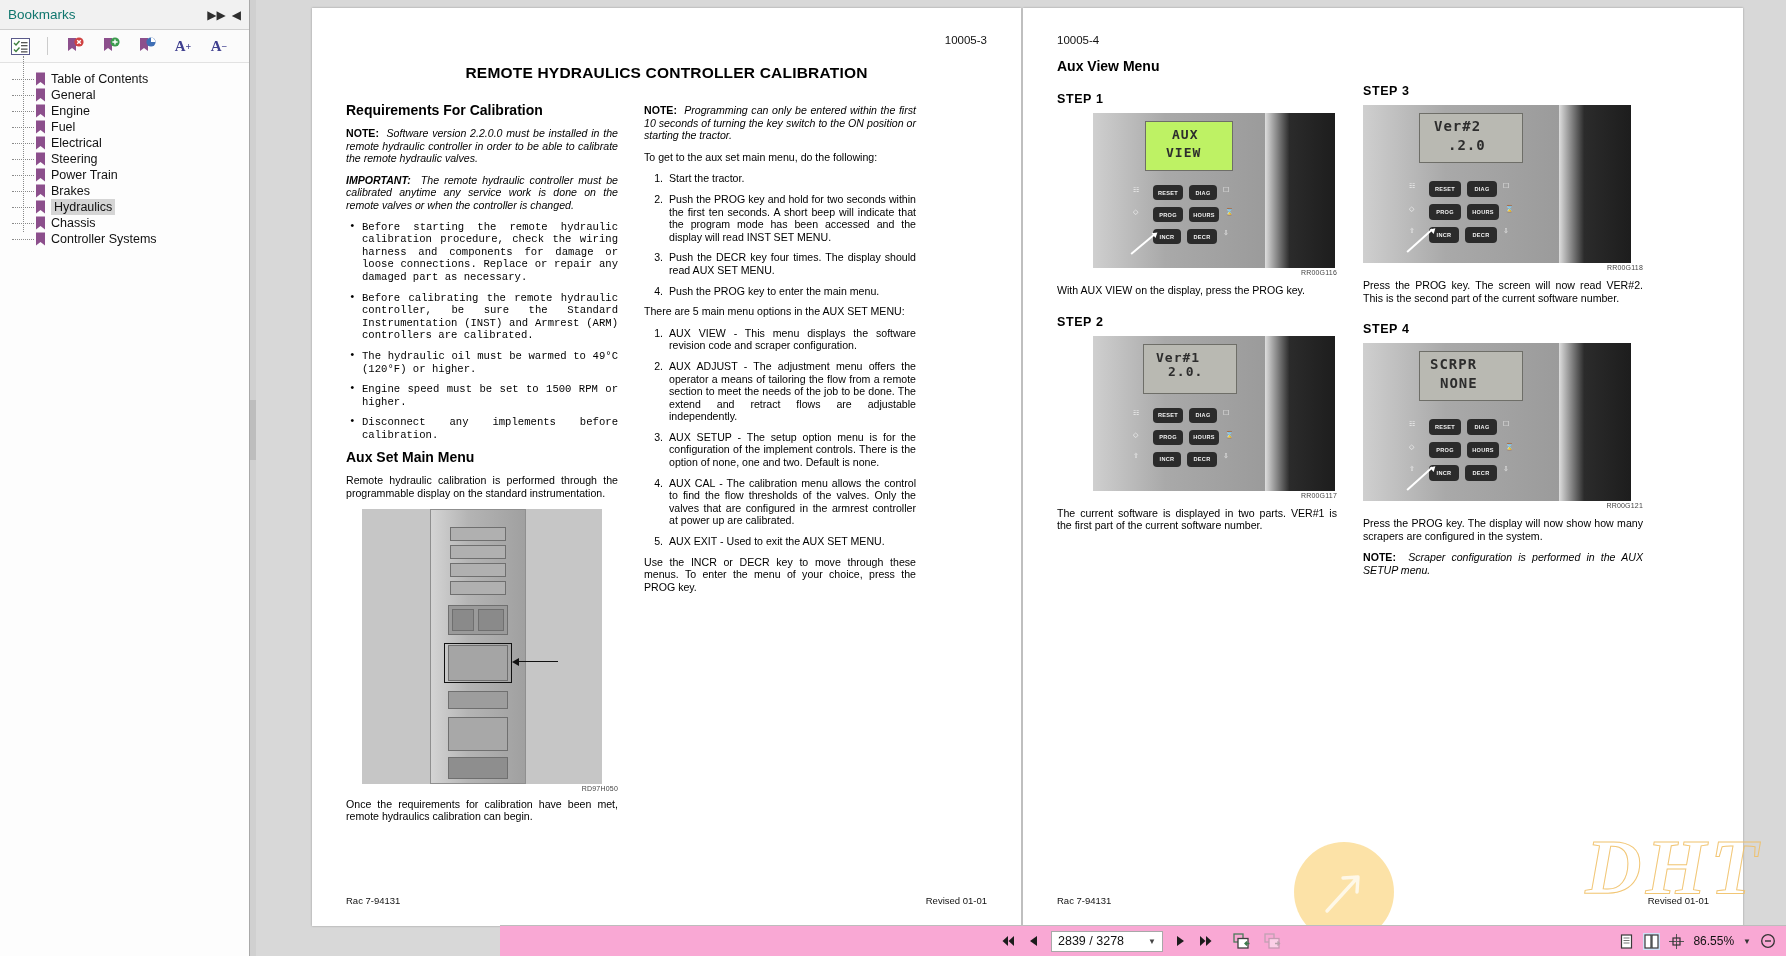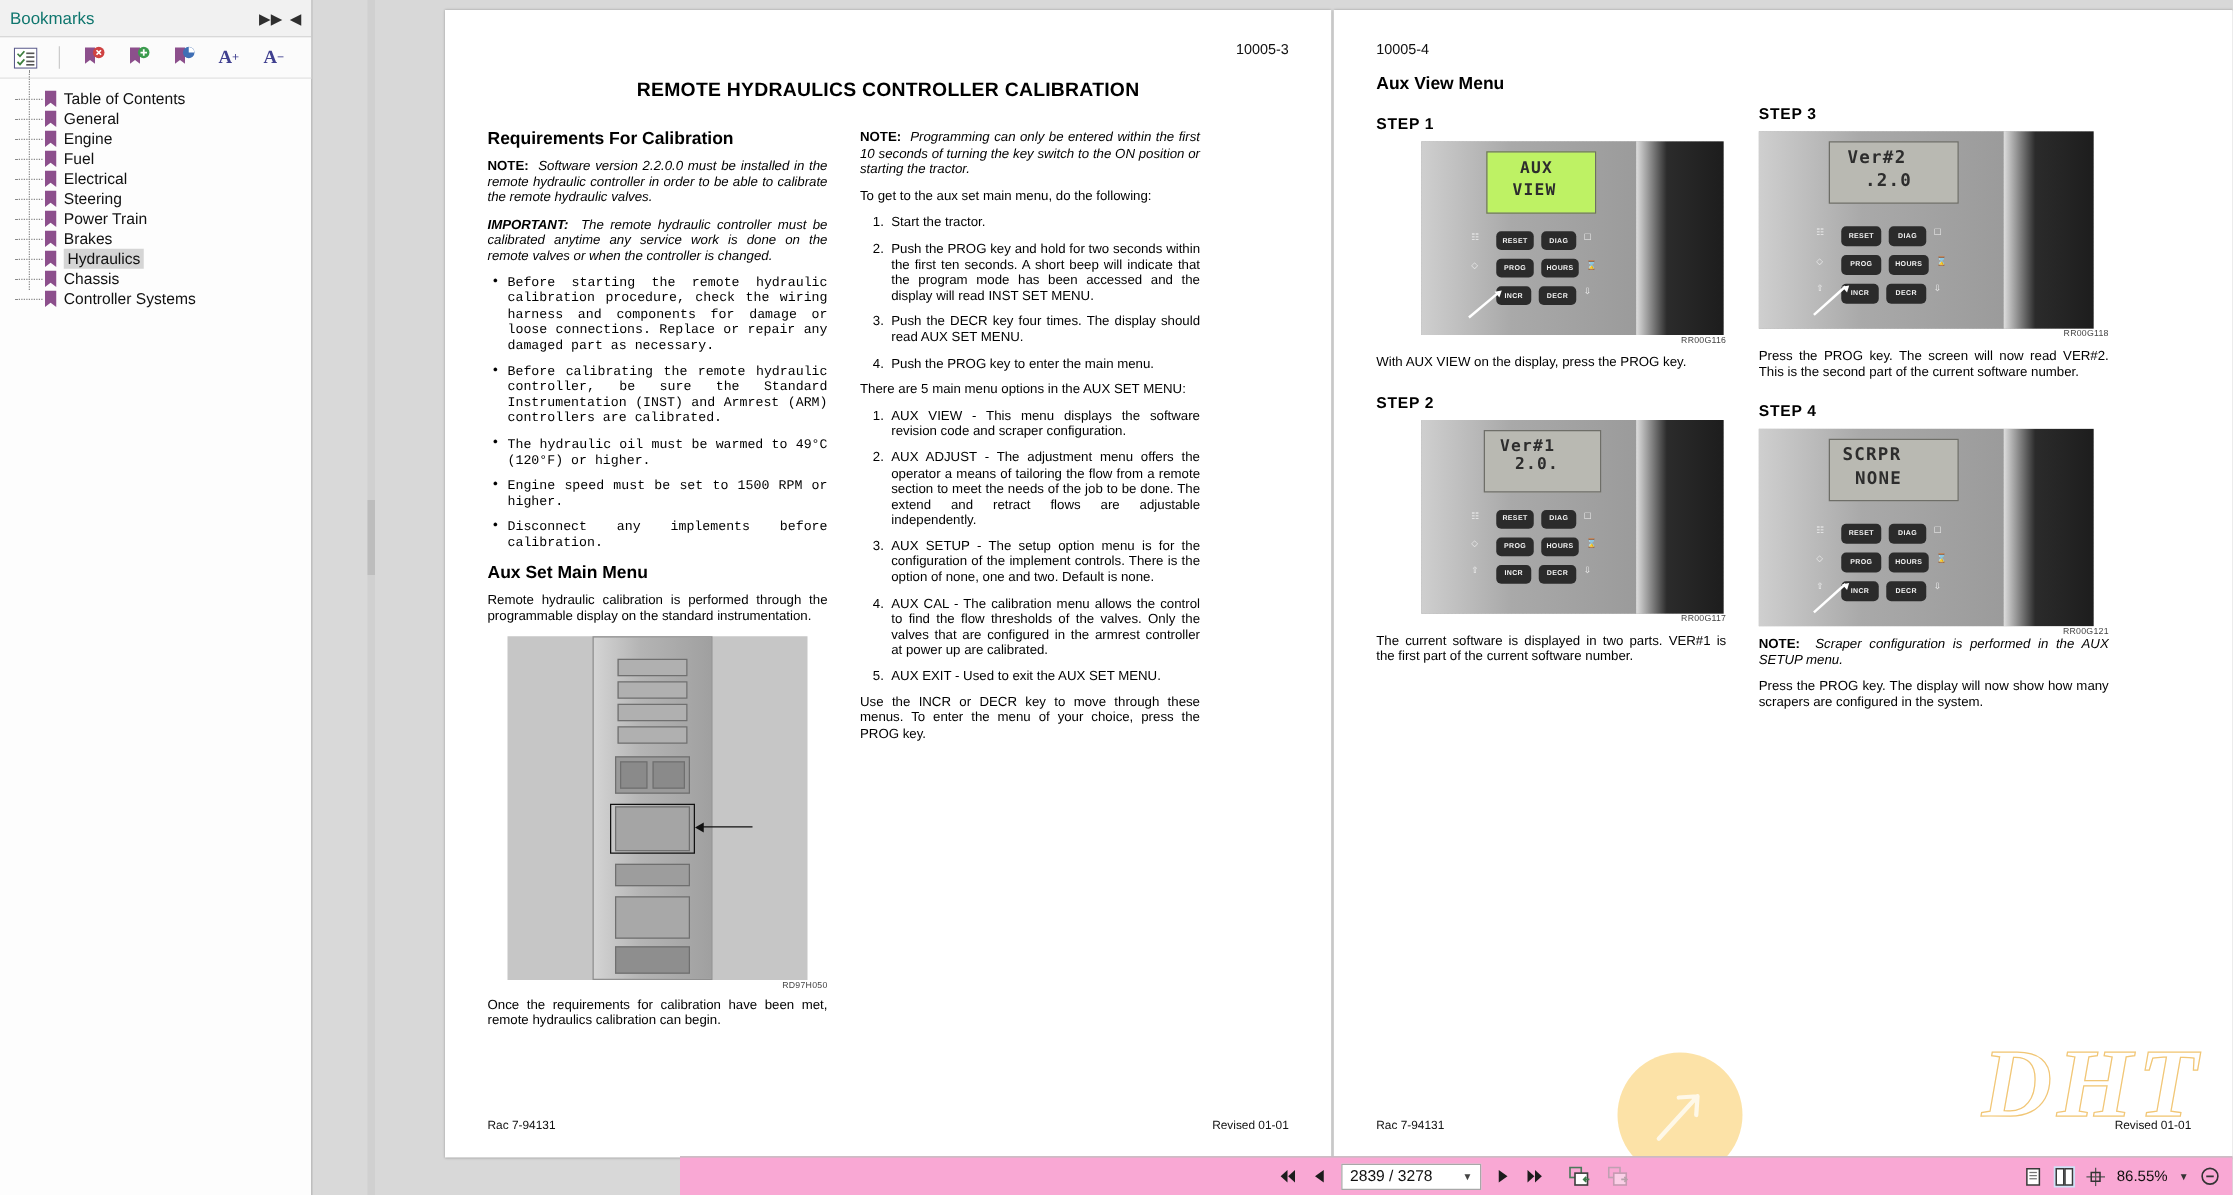--- a/index.html
+++ b/index.html
@@ -38,21 +38,20 @@
   .bm-flag{ width:11px; height:14px; margin:0 5px 0 1px; position:relative; flex:none; }
   .bm-flag svg{ display:block; }
   .bm-label{ font-size:12.5px; line-height:16px; white-space:nowrap; }
   .bm-label.sel{ background:#d5d5d5; padding:0 3px; }
   #bm-vline{ position:absolute; left:23px; top:56px; width:1px; height:176px; border-left:1px dotted #8a8a8a; }
 
   
   #viewer{
     position:absolute; left:250px; top:0; right:0; bottom:0;
     background:#d8d8d8;
-    margin-left:44px;
   }
   #vertical-scroll{
     position:absolute; left:0; top:0; width:6px; height:956px; background:#d0d0d0;
   }
   #scroll-thumb{ position:absolute; left:0; top:400px; width:6px; height:60px; background:#bdbdbd; }
 
   
   #page-left{
     position:absolute; left:62px; top:8px; width:709px; height:918px;
     background:#ffffff; box-shadow:0 0 2px rgba(0,0,0,.3);
@@ -530,23 +529,23 @@
             <div class="keyicon" style="left:46px;top:77px;">☷</div>
             <div class="keyicon" style="left:46px;top:100px;">◇</div>
             <div class="keyicon" style="left:46px;top:122px;">⇧</div>
             <div class="keyicon" style="left:140px;top:77px;">☐</div>
             <div class="keyicon" style="left:142px;top:100px;">⌛</div>
             <div class="keyicon" style="left:140px;top:122px;">⇩</div>
             <div class="arrow-line" style="left:44px;top:146px;width:34px;transform:rotate(-42deg);"></div>
             <div class="arrow-head" style="left:68px;top:122px;transform:rotate(-42deg);"></div>
           </div>
           <div class="figcode">RR00G121</div>
+          <p class="body" style="margin-top:8px;">Press the PROG key. The display will now show how many scrapers are configured in the system.</p>
+
           <p class="body"><span class="bold">NOTE:</span>&nbsp;&nbsp;<span class="ital">Scraper configuration is performed in the AUX SETUP menu.</span></p>
-
-          <p class="body" style="margin-top:8px;">Press the PROG key. The display will now show how many scrapers are configured in the system.</p>
         </div>
       </div>
 
       <div class="footer-row">
         <span>Rac 7-94131</span>
         <span>Revised 01-01</span>
       </div>
     </div>
   </div>
 

